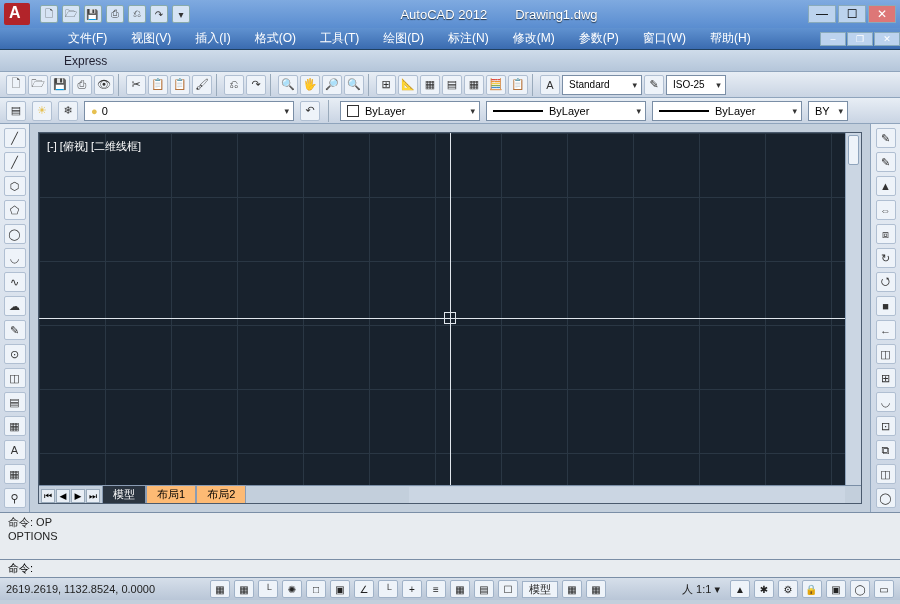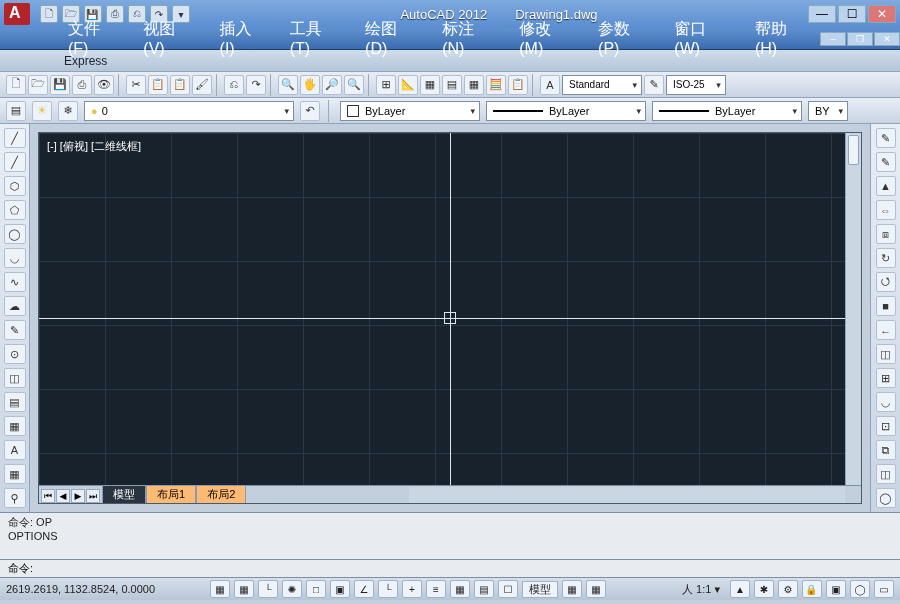--- a/index.html
+++ b/index.html
@@ -7,21 +7,21 @@
 .titlebar { height: 28px; background: linear-gradient(#7faae0,#5a8dd0); display: flex; align-items: center; gap: 4px; padding: 0 4px; }
 .t-logo { width: 26px; height: 22px; background: #b2242a; border-radius: 2px; position: relative; margin-right:6px;}
 .t-logo::before { content:"A"; color:#fff; font-weight:bold; font-size:16px; position:absolute; left:5px; top:1px;}
 .qat-btn { width:18px; height:18px; background:#d6e4f4; border:1px solid #8aa; border-radius:2px; display:flex; align-items:center; justify-content:center; font-size:10px; color:#333; cursor:pointer;}
 .spacer { flex:1; }
 .title-txt { color:#fff; font-size:13px; text-shadow:0 1px 1px #234; }
 .winctrl { display:flex; gap:2px; }
 .winbtn { width:28px; height:18px; background:#bcd3ee; border:1px solid #8ab; font-size:12px; display:flex; align-items:center; justify-content:center; cursor:pointer;}
 .winbtn.close { background:#d77; color:#fff;}
 .menubar { height:22px; background:linear-gradient(#6092d0,#3a6bb0); display:flex; align-items:center; padding-left:56px; gap:0; border-bottom:1px solid #204060;}
-.menubar span { color:#fff; font-size:16px; padding:3px 12px; cursor:pointer;}
+.menubar span { color:#fff; font-size:12px; padding:3px 12px; cursor:pointer;}
 .subbar { height:22px; background:linear-gradient(#cfdcea,#b5c6da); display:flex; align-items:center; padding-left:56px; border-bottom:1px solid #8fa4bc;}
 .subbar span { color:#223; font-size:12px; padding:2px 8px;}
 .toolbar { height:26px; background:linear-gradient(#e8eef5,#c9d4e3); border-bottom:1px solid #8fa4bc; display:flex; align-items:center; padding:0 6px; gap:2px; overflow:hidden;}
 .tbtn { width:20px; height:20px; background:#eef3f9; border:1px solid #b0bfd2; border-radius:2px; display:flex; align-items:center; justify-content:center; font-size:11px; color:#333; cursor:pointer;}
 .sep { width:4px; height:22px; border-left:1px solid #9ab; margin:0 2px;}
 .style-dd { height:20px; background:#fff; border:1px solid #7a8ea6; padding:0 20px 0 6px; font-size:10px; display:flex; align-items:center; min-width:80px; position:relative;}
 .style-dd::after{content:"▾"; position:absolute; right:4px; font-size:9px; color:#333;}
 .propbar { height:26px; background:linear-gradient(#e8eef5,#c9d4e3); border-bottom:1px solid #8fa4bc; display:flex; align-items:center; padding:0 6px; gap:6px;}
 .dd { height:20px; background:#fff; border:1px solid #7a8ea6; display:flex; align-items:center; padding:0 20px 0 6px; font-size:11px; position:relative;}
 .dd::after { content:"▾"; position:absolute; right:4px; font-size:9px; color:#333;}
@@ -72,20 +72,21 @@
     <div class="winbtn">—</div>
     <div class="winbtn">☐</div>
     <div class="winbtn close">✕</div>
   </div>
 </div>
 
 <div class="menubar">
   <span>文件(F)</span>
   <span>视图(V)</span>
   <span>插入(I)</span>
+  <span>格式(O)</span>
   <span>工具(T)</span>
   <span>绘图(D)</span>
   <span>标注(N)</span>
   <span>修改(M)</span>
   <span>参数(P)</span>
   <span>窗口(W)</span>
   <span>帮助(H)</span>
   <div class="mdi-ctrl">
     <span>–</span>
     <span>❐</span>

